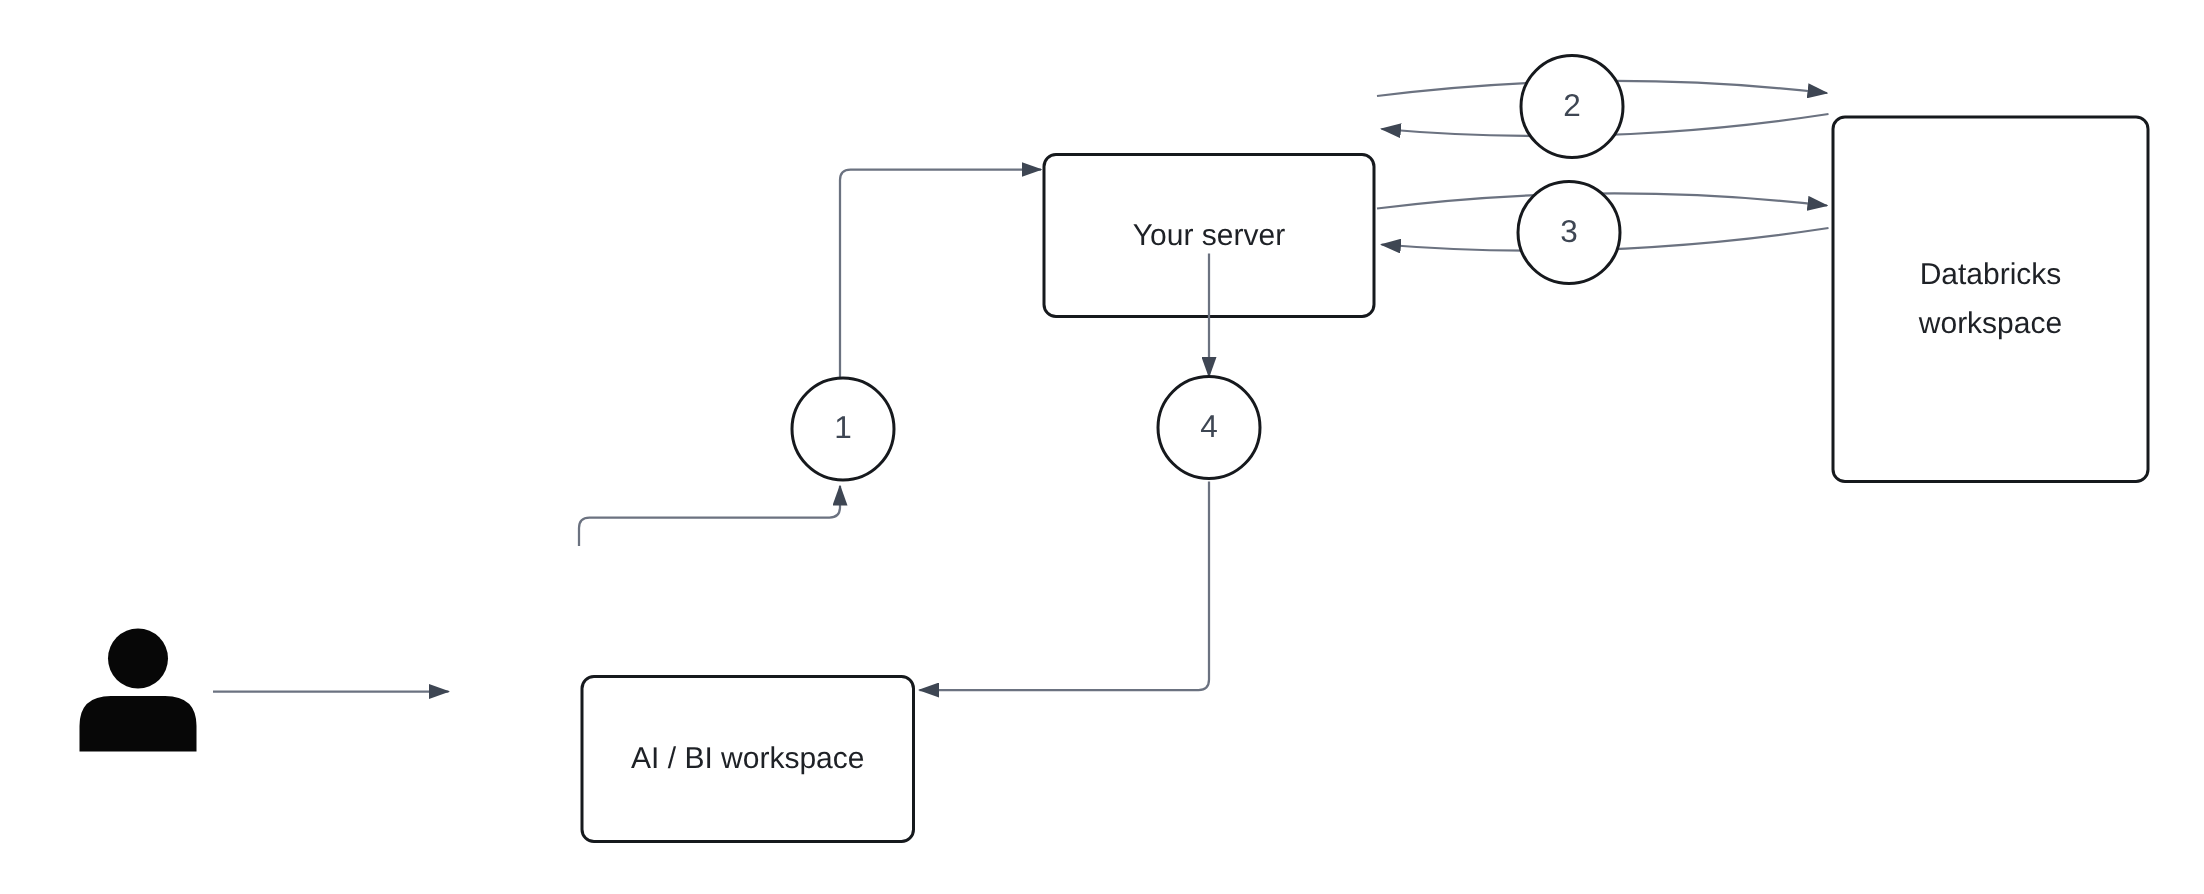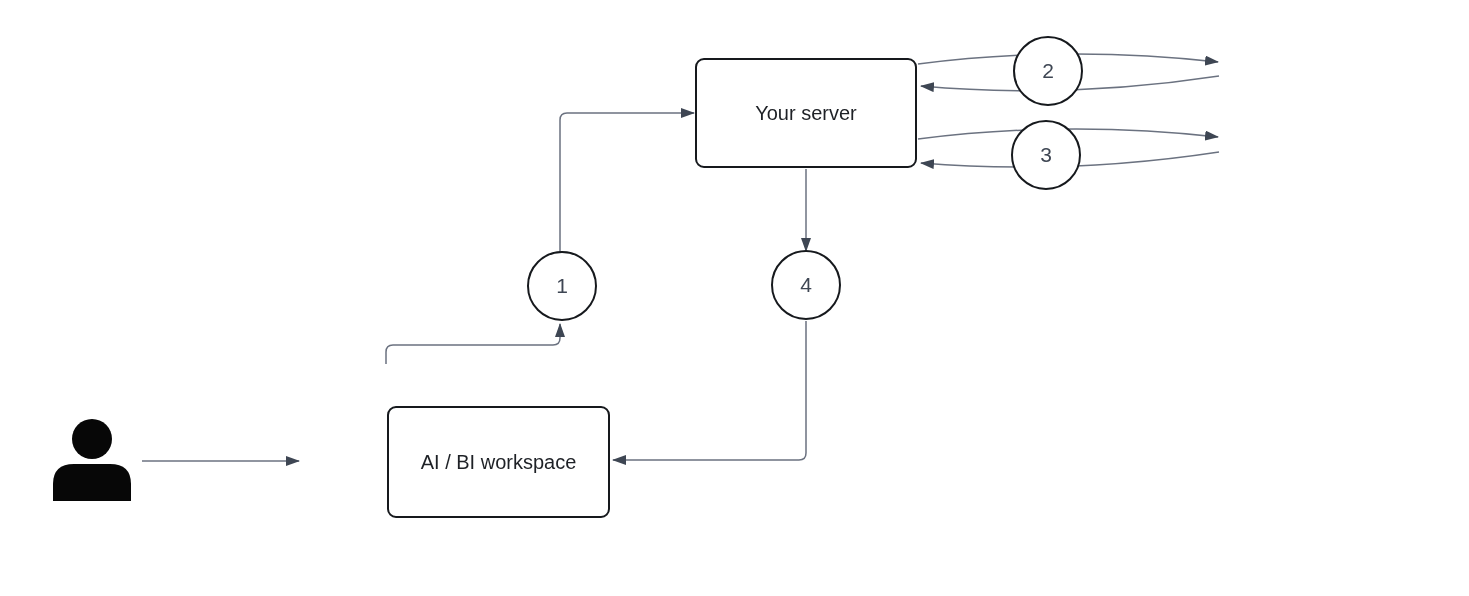--- a/index.html
+++ b/index.html
@@ -20,20 +20,21 @@
     box-sizing: border-box;
     border: 2px solid var(--box-border, #16191d);
     border-radius: 9px;
     background: #ffffff;
     display: flex;
     align-items: center;
     justify-content: center;
     color: var(--node-text, #1e2126);
     font-size: 20px;
     text-align: center;
+    margin-top: 44px;
   }
   #node-server    { left: 695px;  top: 58px;  width: 222px; height: 110px; }
   #node-databricks{ left: 1221px; top: 33px;  width: 212px; height: 245px; flex-direction: column; line-height: 33px; }
   #node-app-page  { left: 300px;  top: 364px; width: 395px; height: 194px; border-radius: 10px;
                     display: block; background: transparent; }
   #node-app-page .corner-label {
     position: absolute; top: 7px; left: 12px; font-size: 20px;
     color: var(--node-text, #1e2126);
   }
   #node-dashboard { left: 387px;  top: 406px; width: 223px; height: 112px; }
@@ -74,20 +75,24 @@
 
 
   <div class="node" id="node-dashboard">
     <span>AI / BI workspace</span>
   </div>
 
   <div class="node" id="node-server">
     <span>Your server</span>
   </div>
 
+  <div class="node" id="node-databricks">
+    <span>Databricks</span>
+    <span>workspace</span>
+  </div>
 
   <svg class="connectors" viewBox="0 0 1469 596">
     <defs>
       <marker id="arrow" viewBox="0 0 14 10" refX="13" refY="5" markerWidth="14" markerHeight="10" orient="auto" markerUnits="userSpaceOnUse">
         <path d="M0,0 L14,5 L0,10 Z" fill="var(--arrowhead, #3e4653)"></path>
       </marker>
     </defs>
 
     <path class="flow" marker-end="url(#arrow)" d="M 142 461 L 299 461"></path>
 

